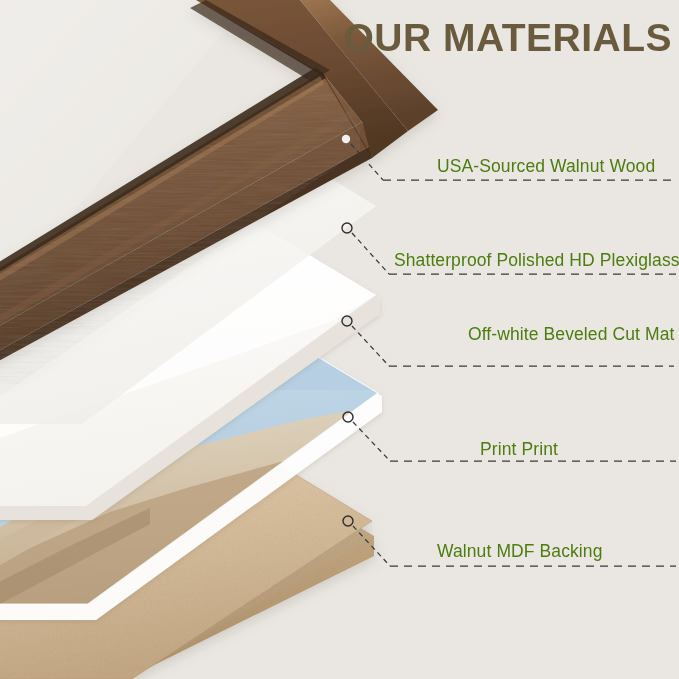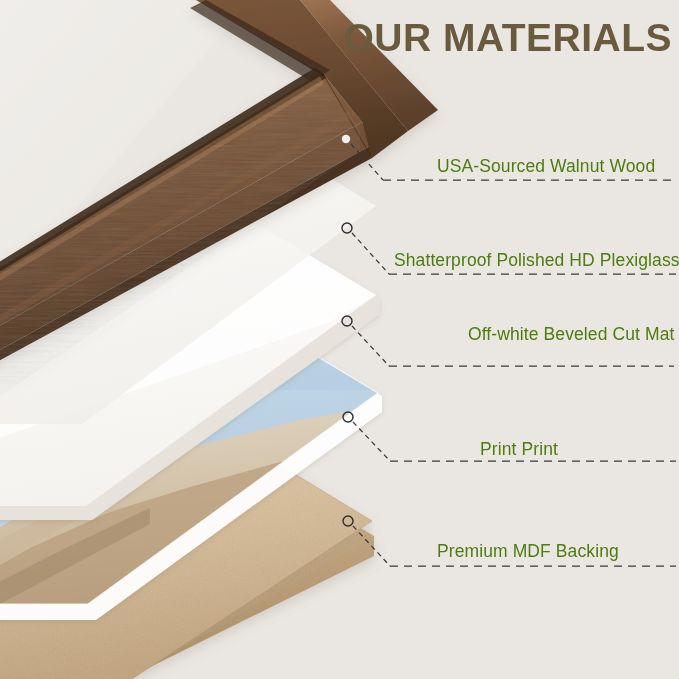--- a/index.html
+++ b/index.html
@@ -222,16 +222,16 @@
       </g>
   </svg>
 
   <div class="title" style="color: rgb(107, 91, 62);">OUR MATERIALS</div>
 
   <div id="labels">
       <div class="label" style="left: 437px; top: 158px;">USA-Sourced Walnut Wood</div>
       <div class="label" style="left: 394px; top: 252px; text-align: center;">Shatterproof Polished HD Plexiglass</div>
       <div class="label" style="left: 424px; top: 326px; margin-left: 44px;">Off-white Beveled Cut Mat</div>
       <div class="label" style="left: 480px; top: 441px;">Print Print</div>
-      <div class="label" style="left: 437px; top: 543px;">Premium MDF Backing</div>
+      <div class="label" style="left: 437px; top: 543px;">Walnut MDF Backing</div>
     </div>
 
 </div>
 
 </body></html>

